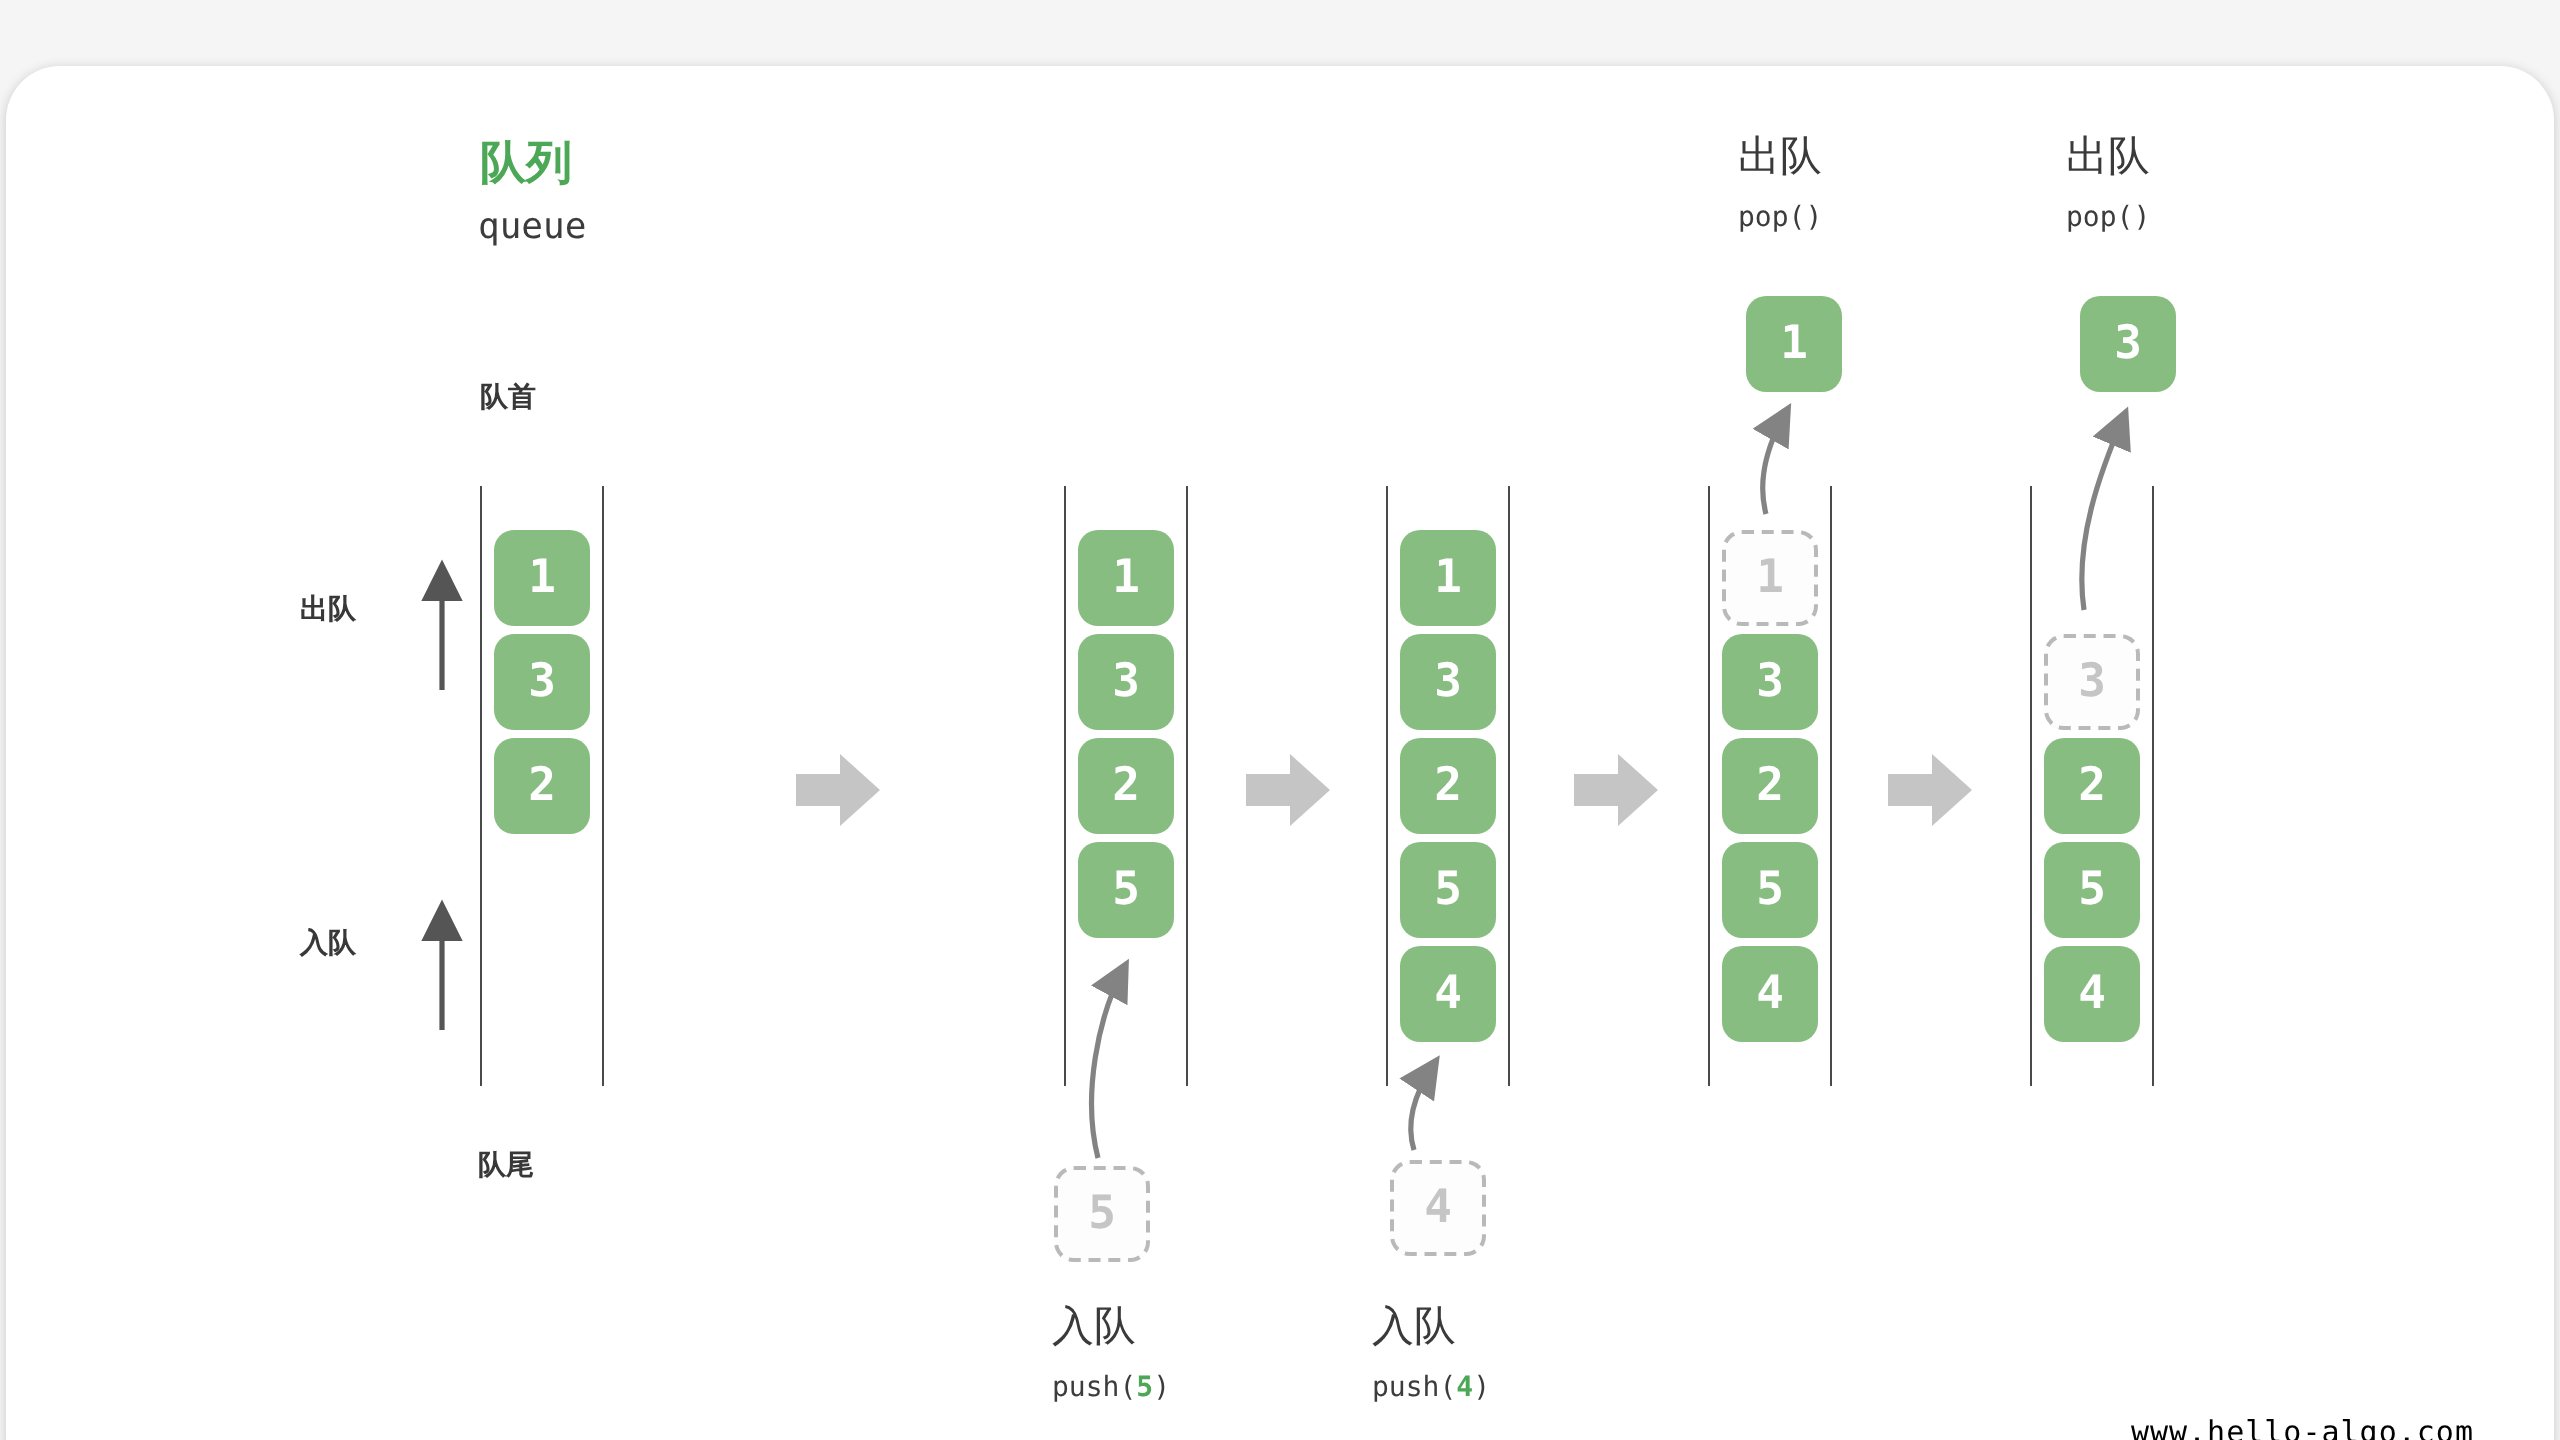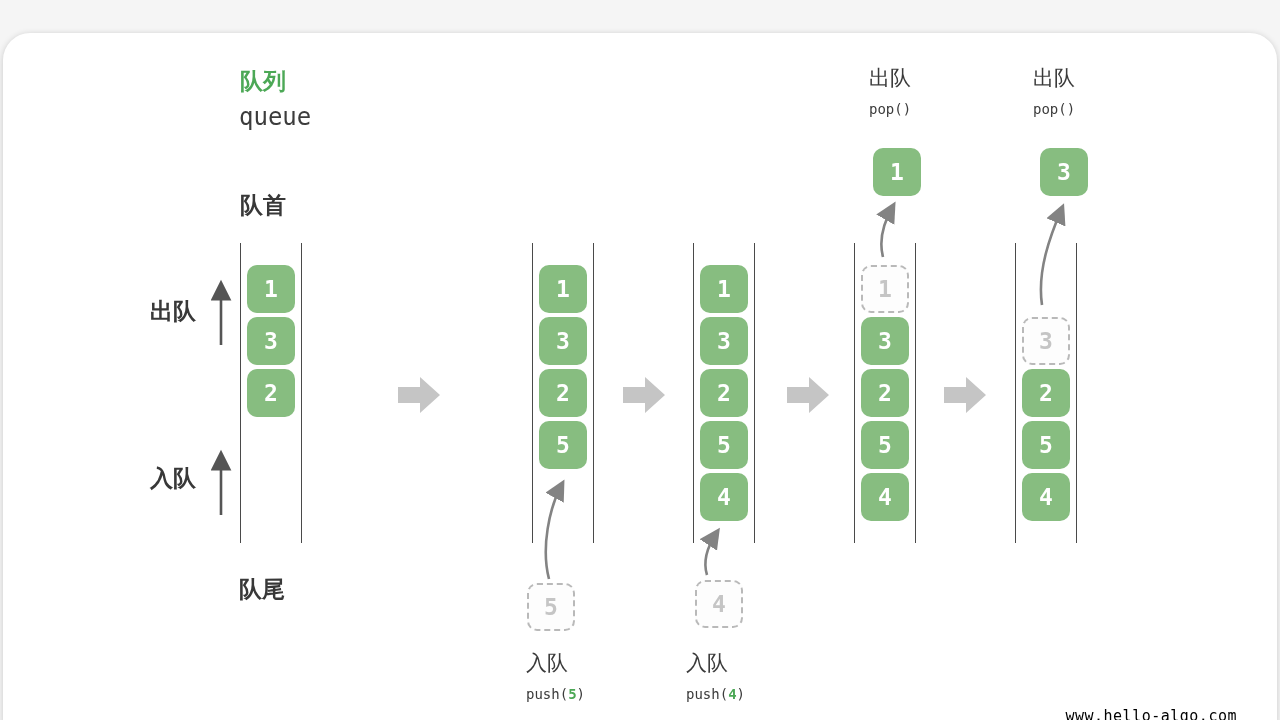--- a/index.html
+++ b/index.html
@@ -8,26 +8,26 @@
     position: absolute; inset: 3px; width: 1274px; height: 714px;
     background: #ffffff; border-radius: 27px;
     box-shadow: 0 1px 6px rgba(0,0,0,0.18);
     overflow: hidden;
     margin-top: 30px;
   }
   .abs { position: absolute; }
 
   
   .title-zh { left: 237px; top: 33px; font-size: 23px; font-weight: bold; color: #4CA856; }
-  .title-en { left: 236px; top: 70px; font-size: 24px; color: #3c3c3c; font-family: "DejaVu Sans Mono", monospace; }
+  .title-en { left: 236px; top: 70px; font-size: 18px; color: #3c3c3c; font-family: "DejaVu Sans Mono", monospace; }
   .lbl-front { left: 237px; top: 157px; }
   .lbl-rear  { left: 236px; top: 541px; }
   .lbl-deq   { left: 147px; top: 263px; }
   .lbl-enq   { left: 147px; top: 430px; }
-  .zh-bold { font-size: 23px; font-weight: bold; color: #383838; }
+  .zh-bold { font-size: 14px; font-weight: bold; color: #383838; }
 
   
   .col {
     position: absolute; top: 210px; width: 62px; height: 300px;
     border-left: 1.6px solid #4a4a4a; border-right: 1.6px solid #4a4a4a;
   }
   .c1 { left: 237px; } .c2 { left: 529px; } .c3 { left: 690px; } .c4 { left: 851px; } .c5 { left: 1012px; }
 
   .slot {
     position: absolute; left: 50%; transform: translateX(-50%);

